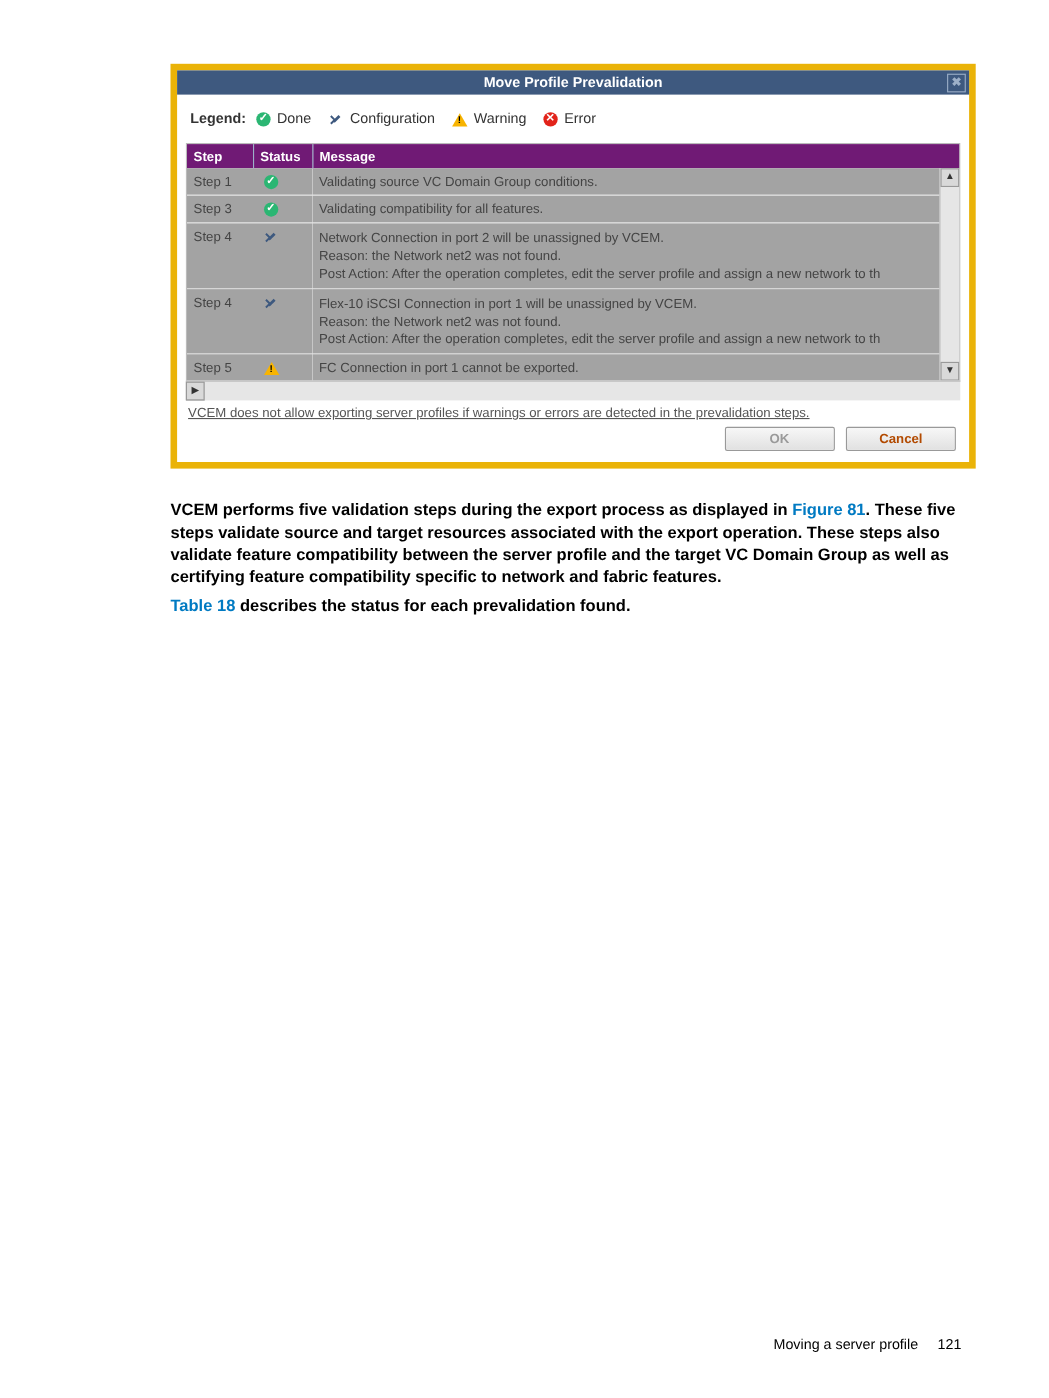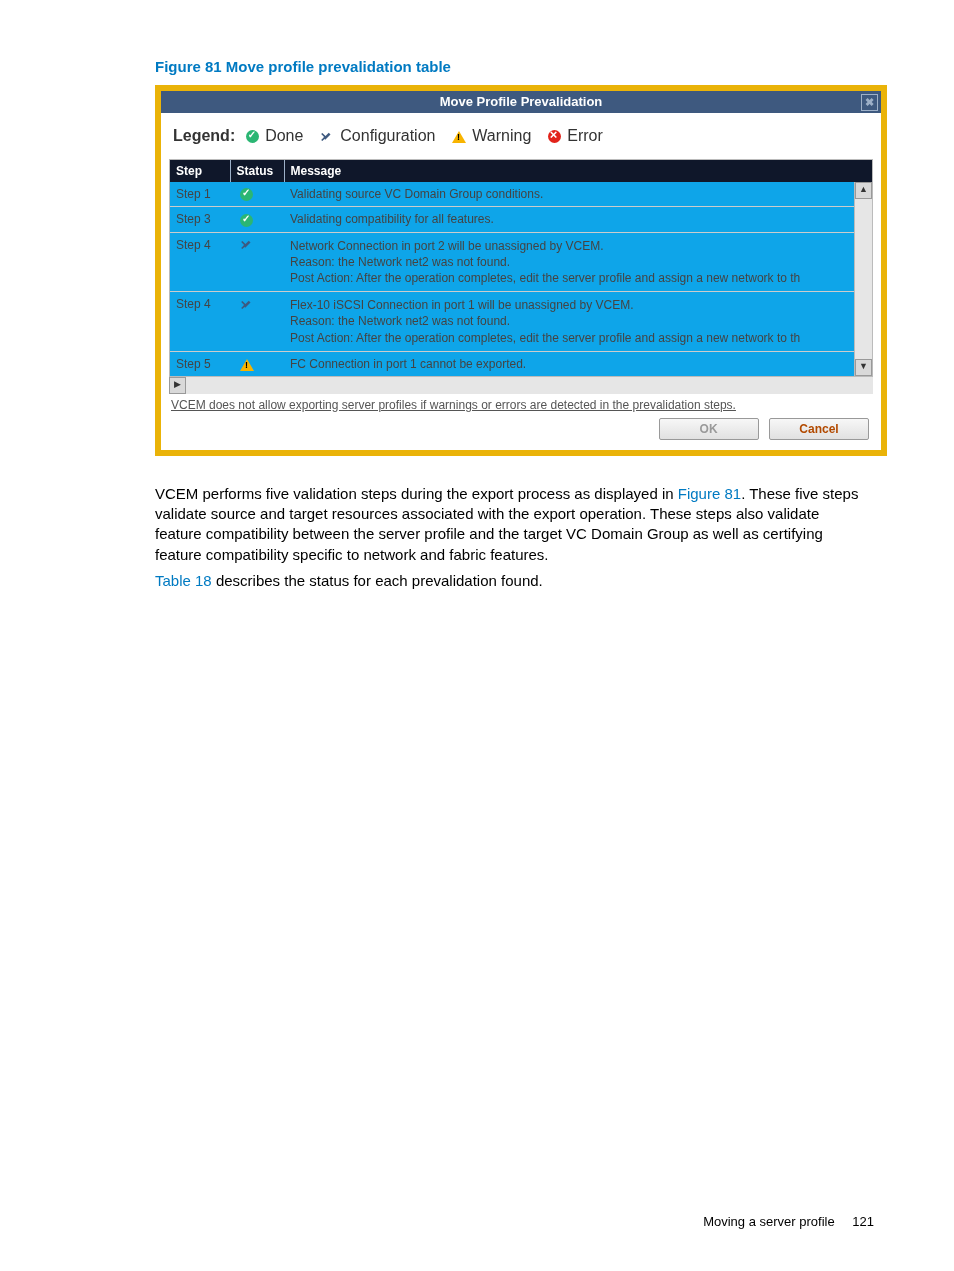--- a/index.html
+++ b/index.html
@@ -47,21 +47,21 @@
     color: #9db0c8;
     font-size: 11px;
     line-height: 14px;
     text-align: center;
     background: #3e597f;
   }
   .dialog-body {
     padding: 14px 8px 8px 8px;
   }
   .legend-row {
-    font-size: 16px;
+    font-size: 13px;
     color: #333;
     padding: 0 4px 14px 4px;
   }
   .legend-label { font-weight: bold; margin-right: 6px; }
   .lg-item { margin-right: 12px; white-space: nowrap; }
   .icon {
     display: inline-block;
     vertical-align: middle;
     margin-right: 2px;
   }
@@ -120,34 +120,34 @@
     border: 1px solid #bbb;
   }
   table.grid {
     width: 100%;
     border-collapse: collapse;
     font-size: 12px;
     color: #444;
     table-layout: fixed;
   }
   table.grid th {
-    background: #0f172a;
+    background: #701a75;
     color: #fff;
     text-align: left;
     font-weight: bold;
     padding: 4px 6px;
     border-right: 1px solid #9db0c8;
     font-size: 12px;
   }
   table.grid th:last-child { border-right: none; }
   table.grid td {
     padding: 5px 6px;
     border-bottom: 1px solid #ccc;
     vertical-align: top;
-    background: #0ea5e9;
+    background: #a3a3a3;
     overflow: hidden;
     white-space: nowrap;
   }
   table.grid tr.multi td { white-space: normal; }
   table.grid tr:last-child td { border-bottom: none; }
   .col-step { width: 60px; }
   .col-status { width: 54px; text-align: left; }
   .col-status-cell { padding-left: 10px !important; }
   .scroll-v {
     position: absolute;
@@ -198,37 +198,37 @@
     margin-left: 6px;
   }
   .btn.disabled { color: #9a9a9a; }
   .btn.cancel { color: #b24a00; }
   .body-text {
     font-size: 15px;
     line-height: 1.35;
     color: #000;
     margin: 28px 0 0 0;
     width: 715px;
+    font-weight: bold;
   }
   .body-text .link { color: #007ac2; }
   .footer {
     position: absolute;
     bottom: 42px;
     right: 80px;
     font-size: 13px;
     color: #000;
   }
   .footer .pn { margin-left: 14px; margin-top: 44px; }
   .msgline { line-height: 1.35; }
 </style>
 </head>
 <body>
 
 <div class="page">
-  <div class="fig-caption">Figure 81 Move profile prevalidation table</div>
 
   <div class="dialog-frame">
     <div class="titlebar">
       <span>Move Profile Prevalidation</span>
       <span class="close">✖</span>
     </div>
     <div class="dialog-body">
       <div class="legend-row">
         <span class="legend-label">Legend:</span>
         <span class="lg-item"><span class="icon icon-done"></span> <span>Done</span></span>

